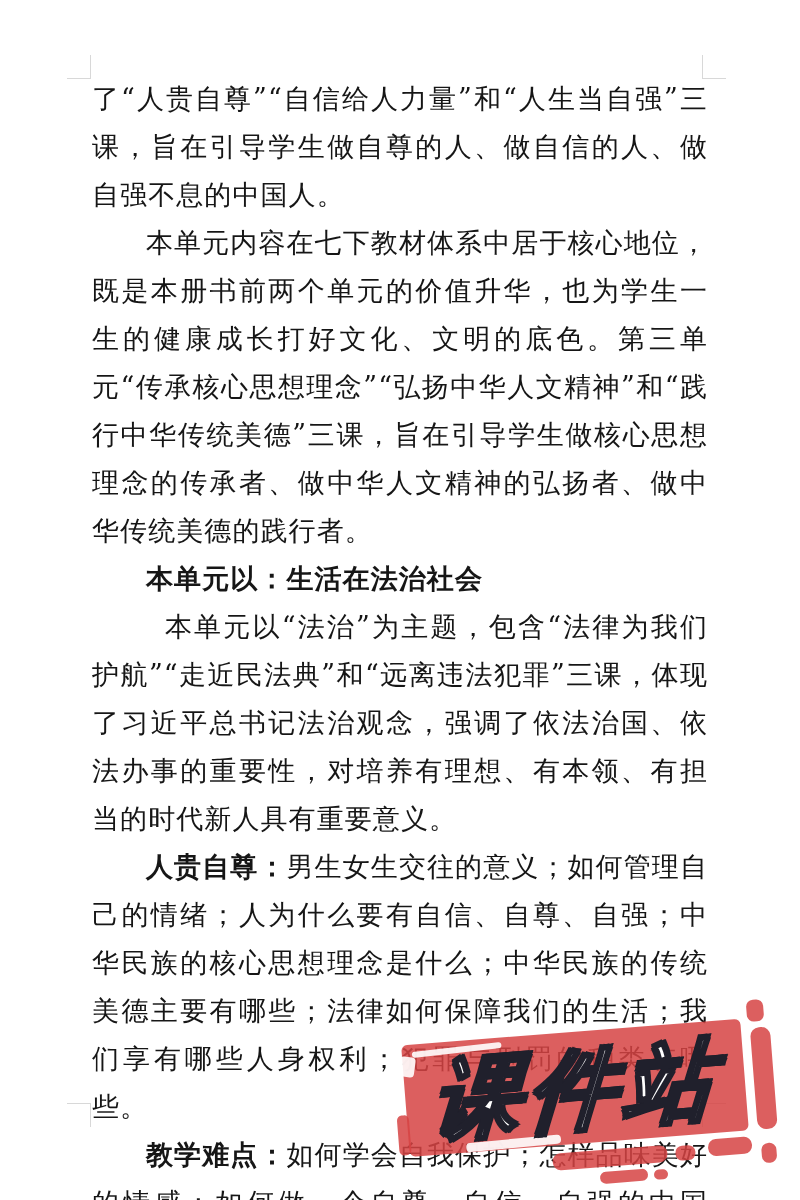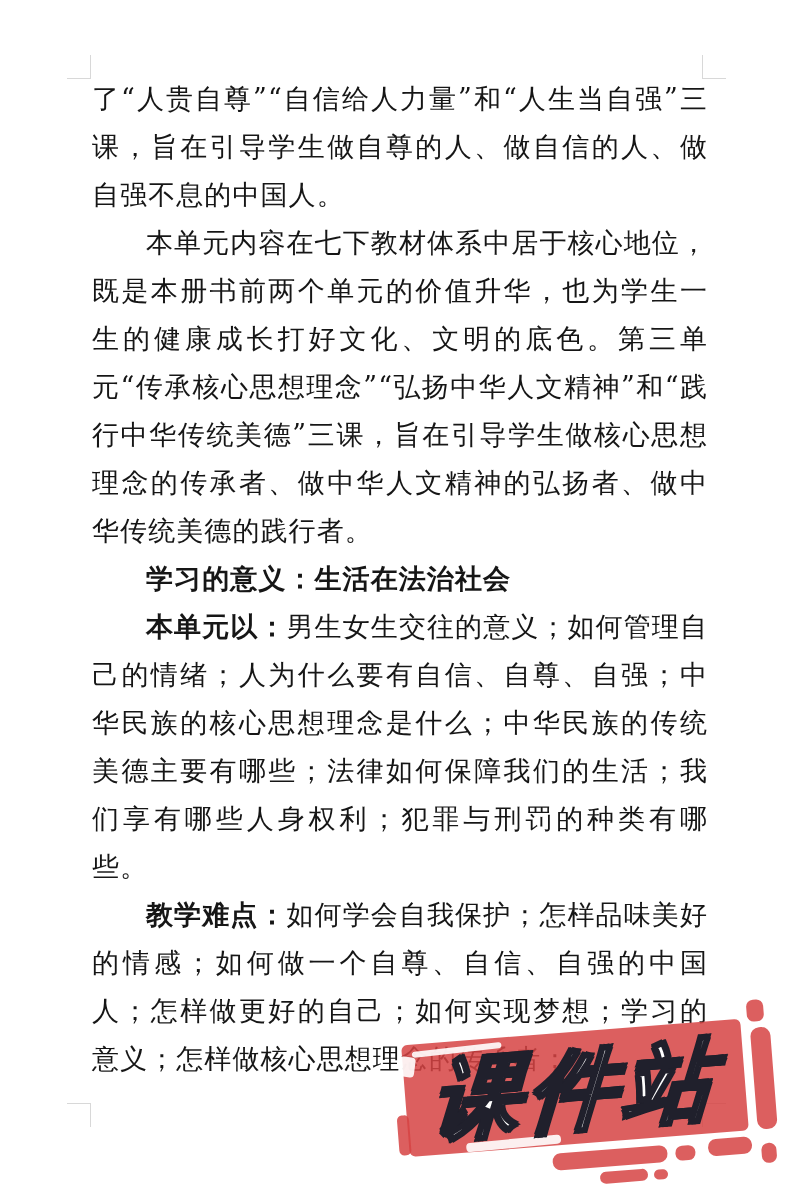--- a/index.html
+++ b/index.html
@@ -93,22 +93,23 @@
 <div class="page">
 
   <div class="cropmark tl"></div>
   <div class="cropmark tr"></div>
   <div class="cropmark bl"></div>
   <div class="cropmark br"></div>
 
   <div class="content">
     <p class="body-noindent">了“人贵自尊”“自信给人力量”和“人生当自强”三课，旨在引导学生做自尊的人、做自信的人、做自强不息的中国人。</p>
     <p class="body-indent">本单元内容在七下教材体系中居于核心地位，既是本册书前两个单元的价值升华，也为学生一生的健康成长打好文化、文明的底色。第三单元“传承核心思想理念”“弘扬中华人文精神”和“践行中华传统美德”三课，旨在引导学生做核心思想理念的传承者、做中华人文精神的弘扬者、做中华传统美德的践行者。</p>
-    <p class="heading">学习的意义：生活在法治社会</p>
-    <p class="body-indent"><span class="lead">本单元以：</span><span>男生女生交往的意义；如何管理自己的情绪；人为什么要有自信、自尊、自强；中华民族的核心思想理念是什么；中华民族的传统美德主要有哪些；法律如何保障我们的生活；我们享有哪些人身权利；犯罪与刑罚的种类有哪些。</span></p>
+    <p class="heading">本单元以：生活在法治社会</p>
+    <p class="body-indent3">本单元以“法治”为主题，包含“法律为我们护航”“走近民法典”和“远离违法犯罪”三课，体现了习近平总书记法治观念，强调了依法治国、依法办事的重要性，对培养有理想、有本领、有担当的时代新人具有重要意义。</p>
+    <p class="body-indent"><span class="lead">人贵自尊：</span><span>男生女生交往的意义；如何管理自己的情绪；人为什么要有自信、自尊、自强；中华民族的核心思想理念是什么；中华民族的传统美德主要有哪些；法律如何保障我们的生活；我们享有哪些人身权利；犯罪与刑罚的种类有哪些。</span></p>
     <p class="body-indent"><span class="lead">教学难点：</span><span>如何学会自我保护；怎样品味美好的情感；如何做一个自尊、自信、自强的中国人；怎样做更好的自己；如何实现梦想；学习的意义；怎样做核心思想理念的传承者；</span></p>
   </div>
 
   <div class="stamp">
     <div class="red stamp-main"></div>
     <div class="red bar-right"></div>
     <div class="red blob-rt"></div>
     <div class="red blob-rb"></div>
     <div class="red dash-b1"></div>
     <div class="red dash-b2"></div>

